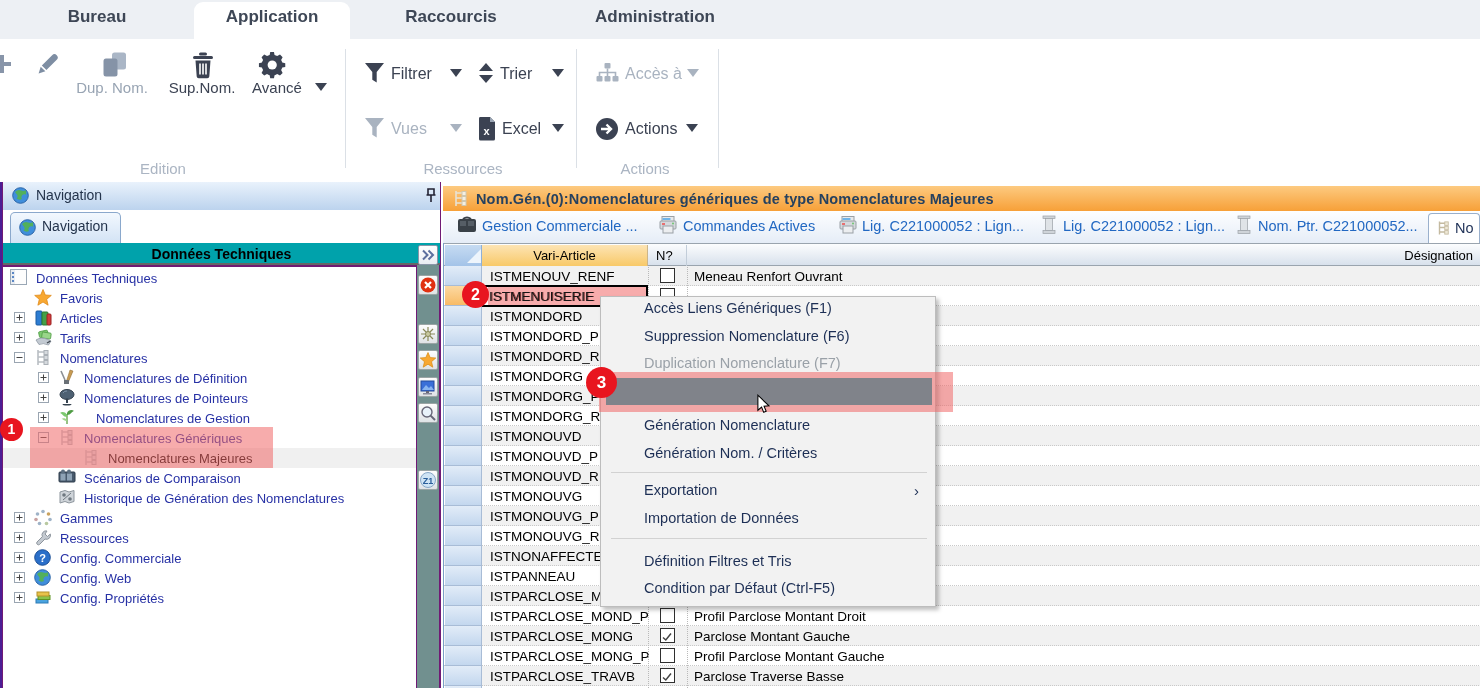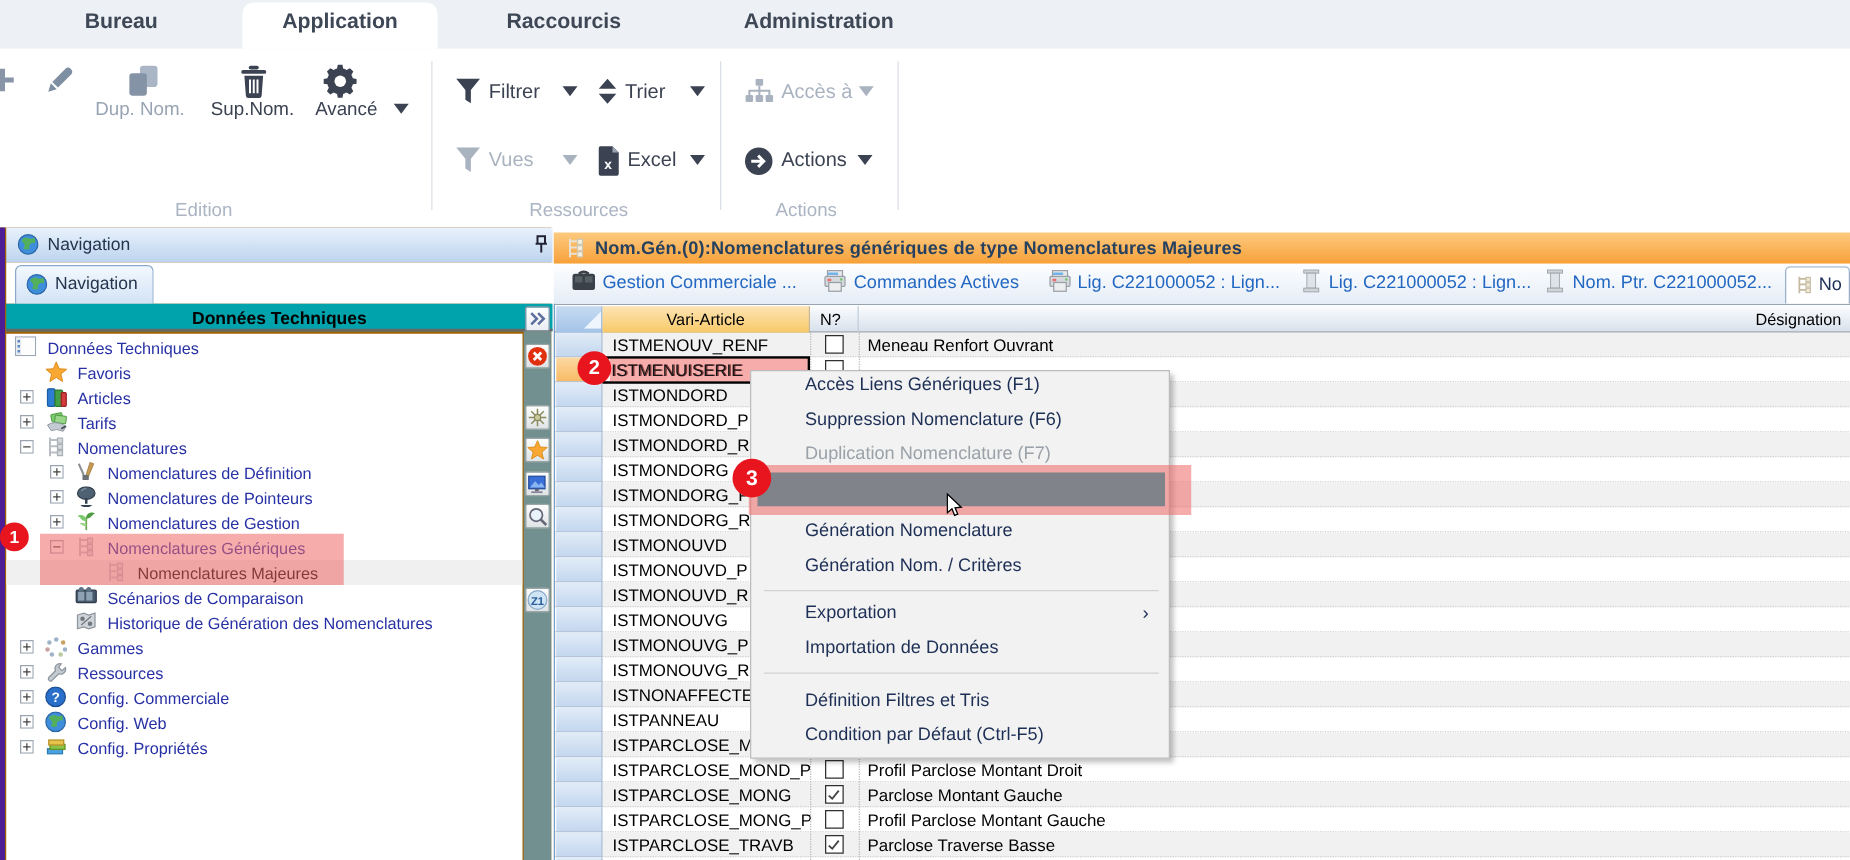--- a/index.html
+++ b/index.html
@@ -15,21 +15,21 @@
 #ribbon { position:absolute; left:0; top:39px; width:1480px; height:143px; background:#fff; }
 .rsep { position:absolute; top:10px; width:1px; height:119px; background:#dbe0e6; }
 .rlabel { position:absolute; top:121px; transform:translateX(-50%); font-size:15px; color:#abb5c3; }
 .rtext { position:absolute; font-size:16px; color:#3b4252; }
 .rtext.dis { color:#a9b3c0; }
 .dar { position:absolute; width:0; height:0; border-left:6px solid transparent; border-right:6px solid transparent; border-top:8px solid #3b4252; }
 .dar.dis { border-top-color:#a9b3c0; }
 .blabel { position:absolute; transform:translateX(-50%); font-size:15px; }
 
 
-#navpanel { position:absolute; left:0; top:182px; width:441px; height:506px; background:#a16207; border-left:4px solid #4c1d95; }
+#navpanel { position:absolute; left:0; top:182px; width:441px; height:506px; background:#701a75; border-left:2px solid #4c1d95; }
 #navtitle { position:absolute; left:1px; top:0; width:437px; height:28px; background:linear-gradient(#e9f2fc,#bcd3ee); }
 #navtitle .t { position:absolute; left:33px; top:5px; font-size:14px; color:#24344c; }
 #navtabrow { position:absolute; left:1px; top:28px; width:437px; height:33px; background:#fff; }
 #navtab { position:absolute; left:7px; top:2px; width:111px; height:31px; background:linear-gradient(#f2f8fe,#d3e3f5); border:1px solid #8aa8cc; border-bottom:none; border-radius:5px 5px 0 0; }
 #navtab .t { position:absolute; left:31px; top:5px; font-size:14px; color:#24344c; }
 #tealhdr { position:absolute; left:1px; top:61px; width:437px; height:22px; background:#00a2ab; border-bottom:2px solid #676767; text-align:center; font-size:14px; font-weight:bold; color:#000; padding-top:3px; }
 #treearea { position:absolute; left:1px; top:85px; width:413px; height:421px; background:#fff; overflow:hidden; }
 .titem { position:absolute; font-size:13px; color:#2731a5; white-space:nowrap; }
 .titem.sel { color:#000; }
 .ticon { position:absolute; width:18px; height:17px; }
@@ -260,21 +260,21 @@
 <svg class="expbox" style="left:35px;top:145px" width="11" height="11" viewBox="0 0 11 11">
           <rect x="0.5" y="0.5" width="10" height="10" fill="#fff" stroke="#9aa5b1"></rect>
           <path d="M2.5 5.5 h6 M5.5 2.5 v6" stroke="#444" stroke-width="1"></path>
         </svg>
 <div class="ticon" style="left:55px;top:142px"><svg width="18" height="17" viewBox="0 0 18 17">
             <path d="M9 15 V5" stroke="#6aa84f" stroke-width="1.4"></path>
             <path d="M9 8 C5 8 4 4 2 4 C4 2 8 3 9 6 Z" fill="#7cc96f"></path>
             <path d="M9 6 C13 6 14 2 16 2 C14 0 10 1 9 4 Z" fill="#4f9c44"></path>
             <path d="M9 12 C6 12 5 10 3.5 10 C5 8.6 8 9.4 9 11 Z" fill="#9ed28a"></path>
           </svg></div>
-<div class="titem" style="left:81px;top:144px">Nomenclatures de Gestion</div>
+<div class="titem" style="left:93px;top:144px">Nomenclatures de Gestion</div>
 <svg class="expbox" style="left:35px;top:165px" width="11" height="11" viewBox="0 0 11 11">
           <rect x="0.5" y="0.5" width="10" height="10" fill="#fff" stroke="#9aa5b1"></rect>
           <path d="M2.5 5.5 h6" stroke="#444" stroke-width="1"></path>
         </svg>
 <div class="ticon" style="left:55px;top:162px"><svg width="16" height="17" viewBox="0 0 16 17">
             <path d="M4 1 v15 M4 3 h8 M4 8 h8 M4 13 h8" stroke="#c6cbd0" stroke-width="1.6" fill="none"></path>
             <rect x="10" y="1.5" width="4" height="4" fill="#dee2e6" stroke="#b8bec4"></rect>
             <rect x="10" y="6.5" width="4" height="4" fill="#dee2e6" stroke="#b8bec4"></rect>
             <rect x="10" y="11.5" width="4" height="4" fill="#dee2e6" stroke="#b8bec4"></rect>
           </svg></div>

